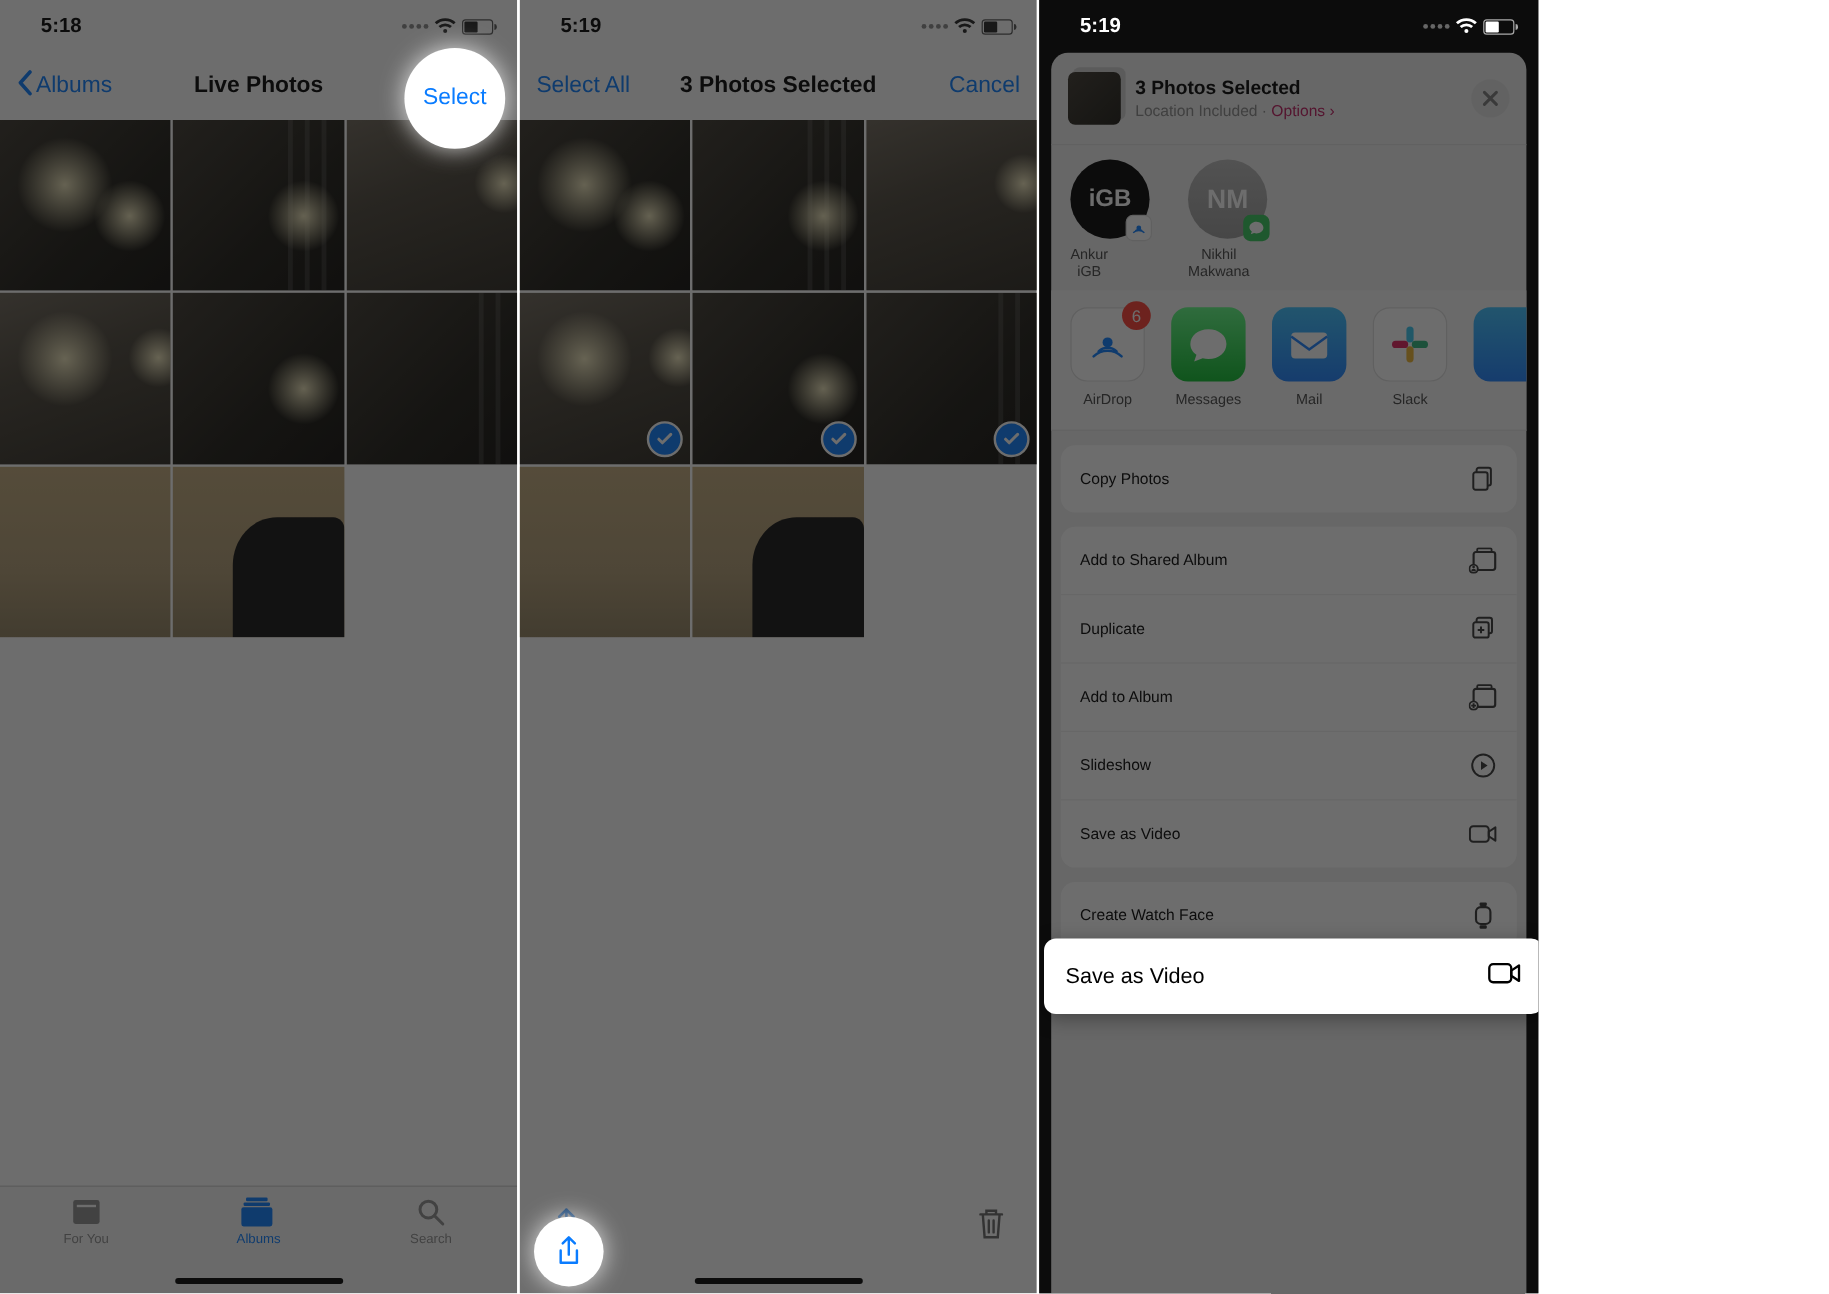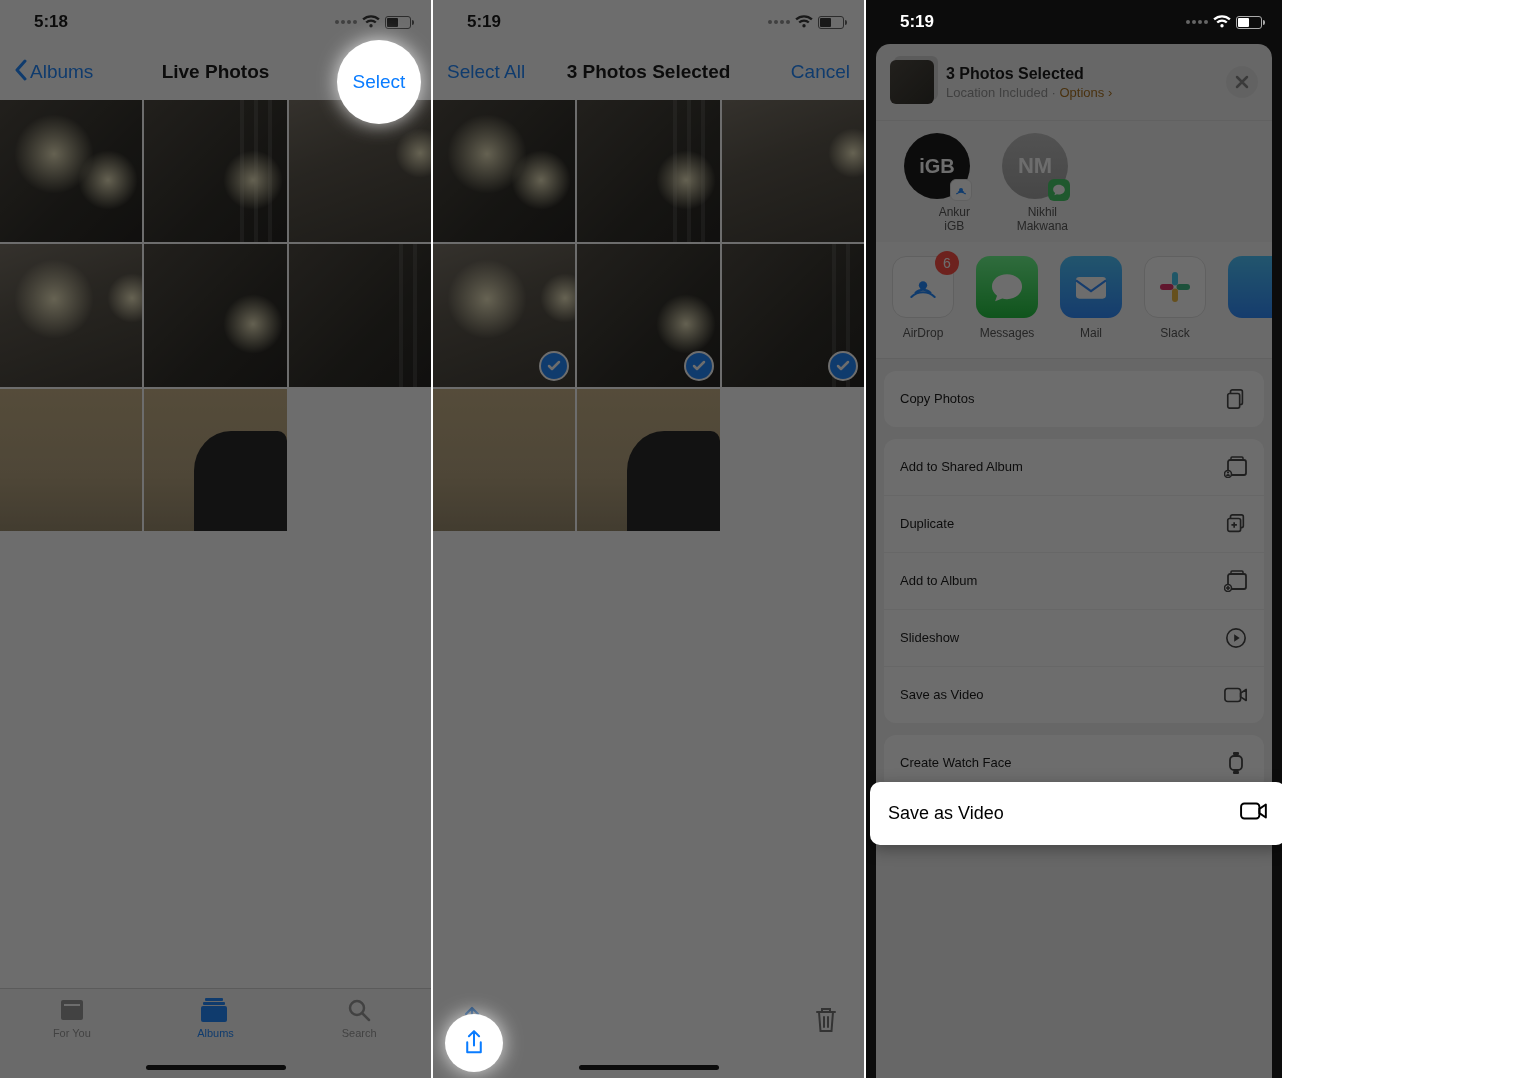--- a/index.html
+++ b/index.html
@@ -138,30 +138,30 @@
   .share-header{
     display:flex;align-items:center;gap:12px;
     padding:16px 14px;
     border-bottom:1px solid #e0e0e0;
   }
   .share-thumb{width:44px;height:44px;border-radius:6px;background:linear-gradient(135deg,#3a352c,#1a1812);position:relative;}
   .share-thumb::before{content:"";position:absolute;inset:-4px -4px 4px 4px;border-radius:6px;background:#d0d0d0;z-index:-1;}
   .share-titles{display:flex;flex-direction:column;gap:2px;}
   .share-title{font-size:16px;font-weight:600;}
   .share-sub{font-size:13px;color:#888;}
-  .share-sub .opt{color:#a16207;}
+  .share-sub .opt{color:#be185d;}
   .share-close{
     margin-left:auto;
     width:32px;height:32px;border-radius:50%;background:#e3e3e3;
     display:flex;align-items:center;justify-content:center;color:#7a7a7a;font-weight:300;
   }
   .contacts-row{
     display:flex;gap:20px;padding:12px 16px 8px;
   }
-  .contact{display:flex;flex-direction:column;align-items:flex-end;gap:6px;width:78px;}
+  .contact{display:flex;flex-direction:column;align-items:flex-start;gap:6px;width:78px;}
   .contact .avatar{width:66px;height:66px;border-radius:50%;position:relative;display:flex;align-items:center;justify-content:center;font-weight:600;font-size:22px;color:#fff;}
   .avatar.black{background:#000;}
   .avatar.gray{background:linear-gradient(180deg,#b8b8b8,#9a9a9a);}
   .avatar .badge{position:absolute;right:-2px;bottom:-2px;width:22px;height:22px;border-radius:6px;display:flex;align-items:center;justify-content:center;}
   .badge.airdrop{background:#fff;border:1px solid #ddd;}
   .badge.msg{background:#34c759;}
   .contact .clabel{font-size:12px;text-align:center;line-height:1.2;color:#444;}
   
   .apps-row{
     display:flex;gap:22px;padding:14px 16px 18px;

